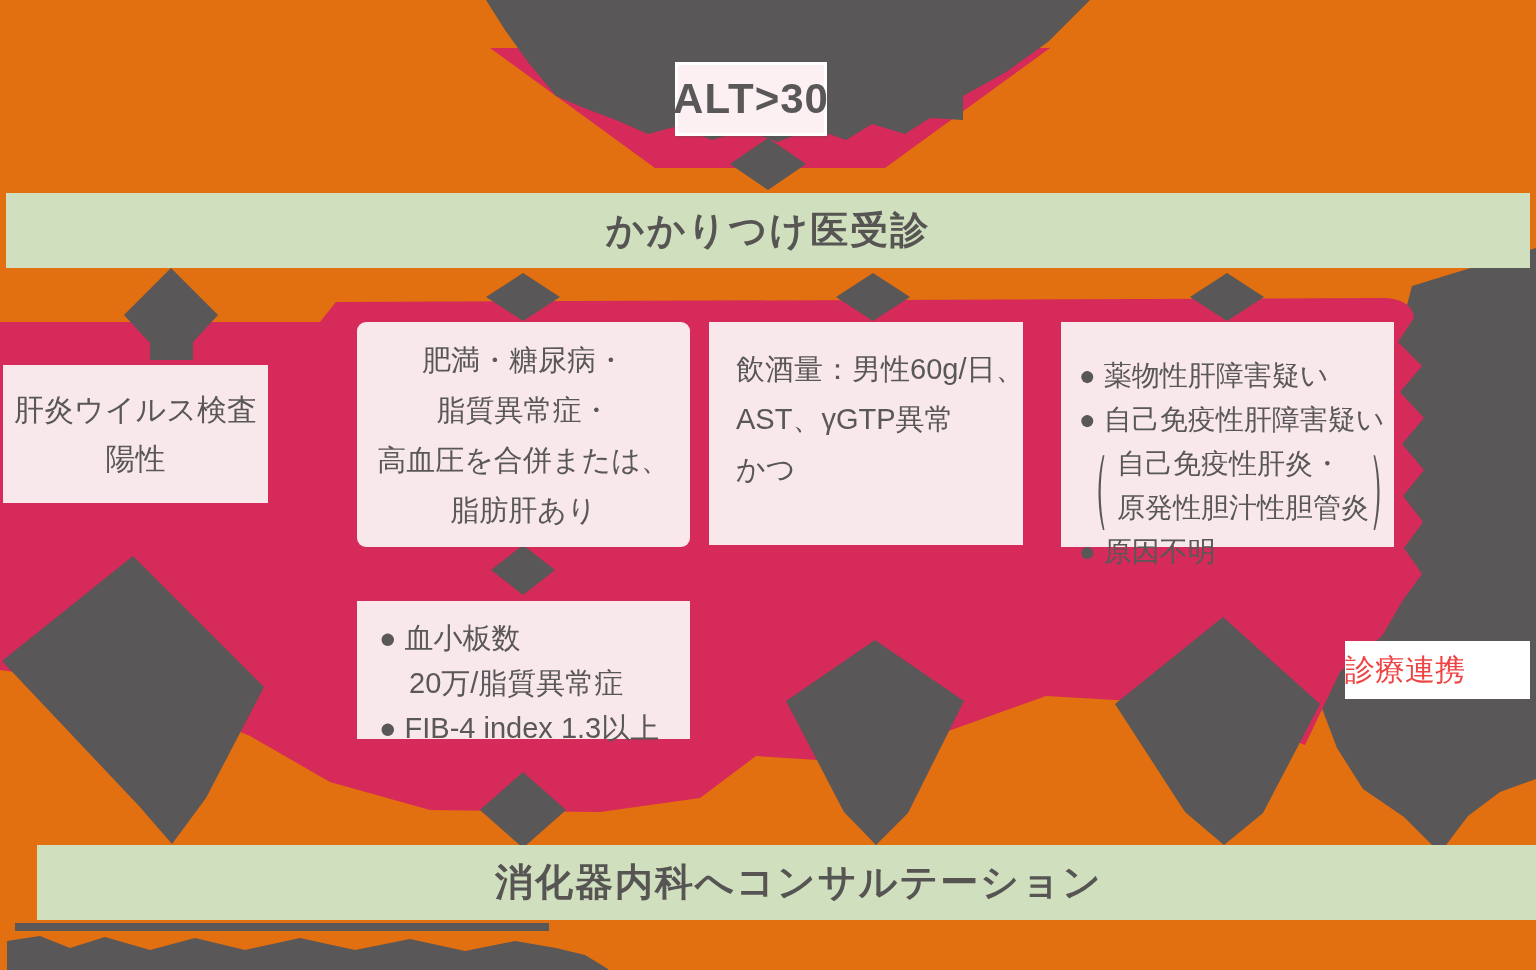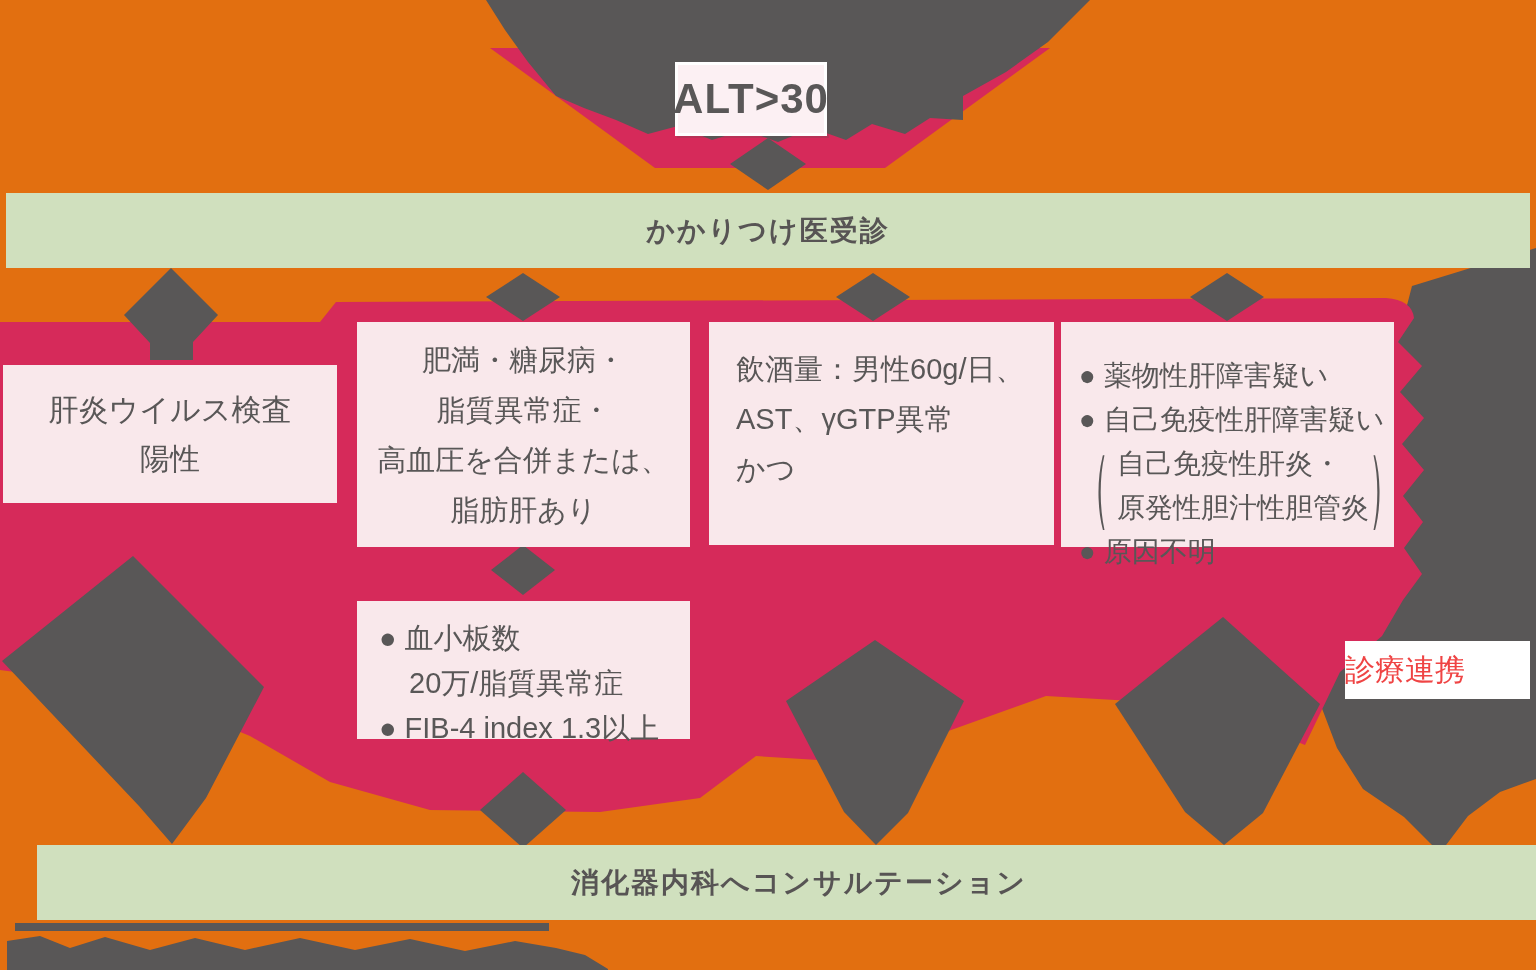--- a/index.html
+++ b/index.html
@@ -8,46 +8,46 @@
     background:#E26F10;
     font-family:"Liberation Sans","DejaVu Sans",sans-serif;
     color:#595757;
   }
   #stage{position:absolute;inset:0;width:1536px;height:970px;}
   svg.bg{position:absolute;left:0;top:0;z-index:1;}
   .layer{position:absolute;z-index:2;}
   .bar{
     position:absolute;left:6px;width:1524px;background:#D0E0BE;
     display:flex;align-items:center;justify-content:center;
-    font-size:28px;font-weight:bold;letter-spacing:2px;color:#575454;
+    font-size:38px;font-weight:bold;letter-spacing:2px;color:#575454;
   }
   .bar.top{top:193px;height:75px;}
   .bar.bottom{top:845px;height:75px;margin-left:31px;}
   .whitebox{
     position:absolute;background:#F9E8EB;color:#595757;
   }
   .alt-box{
     left:675px;top:62px;width:152px;height:74px;
     background:#FCF0F3;border:3px solid #FFFFFF;box-sizing:border-box;
     display:flex;align-items:center;justify-content:center;
     font-size:42px;font-weight:600;letter-spacing:1px;
     box-shadow:2px 2px 0 rgba(90,80,80,0.25);
   }
   .box-hepatitis{
-    left:3px;top:365px;width:334px;height:138px;
+    left:3px;top:365px;width:265px;height:138px;
     display:flex;flex-direction:column;align-items:center;justify-content:center;
     font-size:30px;line-height:49px;text-align:left;
   }
   .box-metabolic{
     left:357px;top:322px;width:333px;height:225px;
     display:flex;flex-direction:column;align-items:center;justify-content:center;
-    font-size:29px;line-height:50px;text-align:center;
+    font-size:29px;line-height:50px;text-align:center;border-radius:9px;
   }
   .box-alcohol{
-    left:709px;top:322px;width:345px;height:223px;
+    left:709px;top:322px;width:314px;height:223px;
     box-sizing:border-box;padding:22px 0 0 27px;
     font-size:29px;line-height:50px;
   }
   .box-alcohol .indent{margin-left:131px;}
   .box-other{
     left:1061px;top:322px;width:333px;height:225px;
     box-sizing:border-box;padding:32px 0 0 18px;
     font-size:28px;line-height:44px;
   }
   .paren-group{display:flex;align-items:center;width:308px;}

